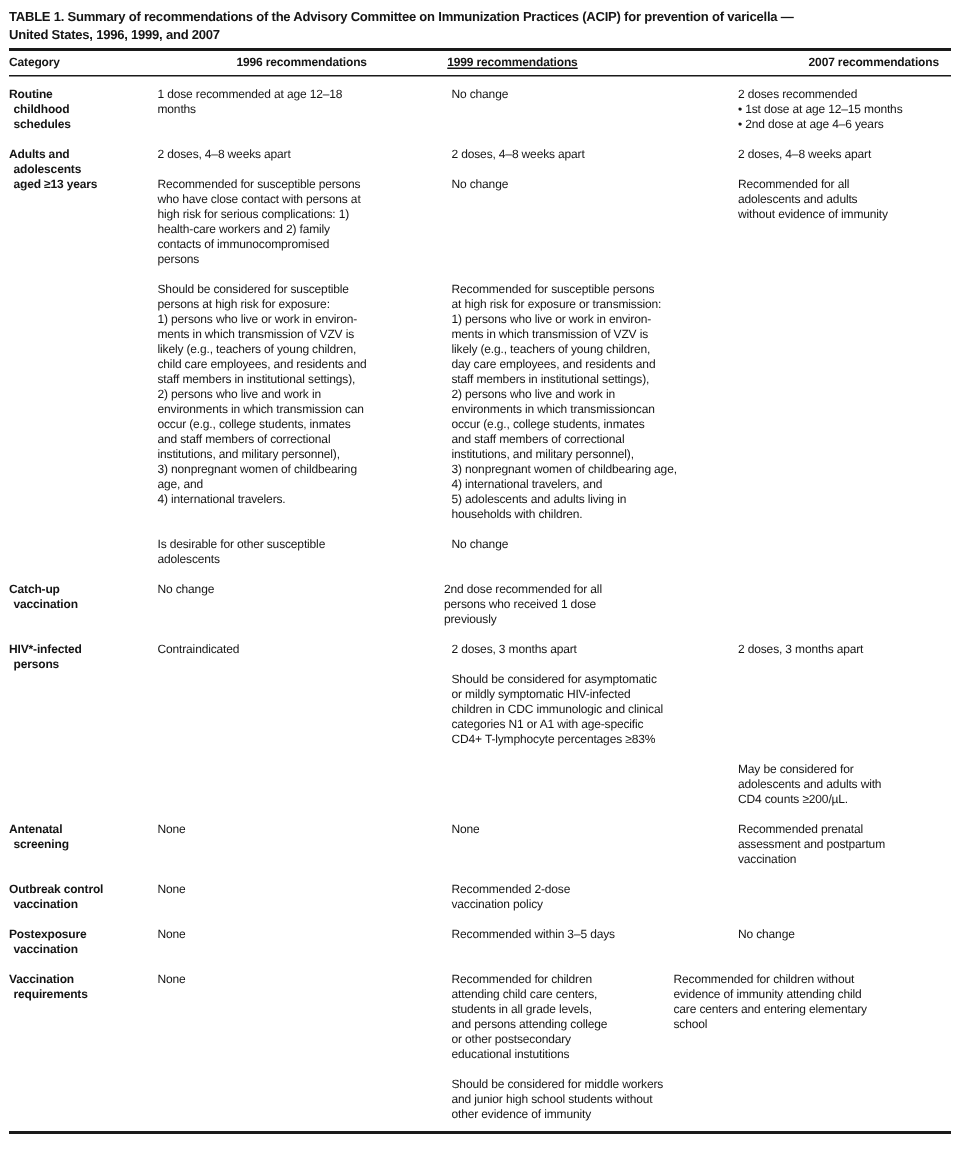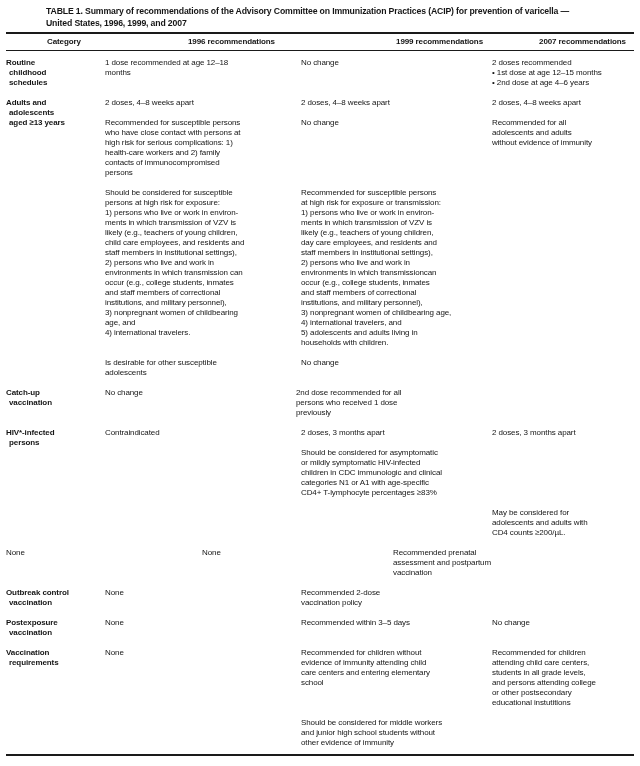--- a/index.html
+++ b/index.html
@@ -14,35 +14,34 @@
     letter-spacing:-0.1px;
     overflow:hidden;
     box-sizing:border-box;
     padding:6px 6px 0 6px;
   }
   .title {
     font-weight:bold;
     font-size:8.7px;
     line-height:11.5px;
     letter-spacing:-0.15px;
-    margin-left:40px;
   }
   .rule { background:#1a1a1a; width:628px; }
   .rule-top { height:2px; margin-top:3px; }
   .rule-mid { height:1px; }
   .rule-bottom { height:2px; margin-top:6px; }
   .thead {
     display:flex;
     font-weight:bold;
     padding:3px 0 3px 0;
   }
-  .th { box-sizing:border-box;margin-left:41px; }
+  .th { box-sizing:border-box; }
   .th-cat  { width:99px;  text-align:left; }
   .th-1996 { width:196px; text-align:center; }
-  .th-1999 { width:191px; text-align:right; }
+  .th-1999 { width:191px; text-align:left;text-decoration:underline; }
   .th-2007 { width:148px; text-align:right; padding-right:8px; }
   .tbody {
     padding-top:7px;
     display:flex;
     flex-direction:column;
     gap:10px;
   }
   .trow { display:flex; }
   .cat { width:99px; flex:none; box-sizing:border-box;font-weight:bold; }
   .cat .ln:not(:first-child) { padding-left:3px; }
@@ -235,20 +234,24 @@
             <div class="cell c3"></div>
             <div class="cell c4">
               <div class="ln">May be considered for</div>
               <div class="ln">adolescents and adults with</div>
               <div class="ln">CD4 counts ≥200/µL.</div>
             </div>
           </div>
         </div>
       </div>
       <div class="trow">
+        <div class="cat">
+          <div class="ln">Antenatal</div>
+          <div class="ln">screening</div>
+        </div>
         <div class="bands">
           <div class="band">
             <div class="cell c2">
               <div class="ln">None</div>
             </div>
             <div class="cell c3">
               <div class="ln">None</div>
             </div>
             <div class="cell c4">
               <div class="ln">Recommended prenatal</div>
@@ -296,35 +299,35 @@
       </div>
       <div class="trow">
         <div class="cat">
           <div class="ln">Vaccination</div>
           <div class="ln">requirements</div>
         </div>
         <div class="bands">
           <div class="band">
             <div class="cell c2">
               <div class="ln">None</div>
-            </div>
-            <div class="cell c3">
-              <div class="ln">Recommended for children without</div>
-              <div class="ln">evidence of immunity attending child</div>
-              <div class="ln">care centers and entering elementary</div>
-              <div class="ln">school</div>
             </div>
             <div class="cell c4">
               <div class="ln">Recommended for children</div>
               <div class="ln">attending child care centers,</div>
               <div class="ln">students in all grade levels,</div>
               <div class="ln">and persons attending college</div>
               <div class="ln">or other postsecondary</div>
               <div class="ln">educational instutitions</div>
             </div>
+            <div class="cell c3">
+              <div class="ln">Recommended for children without</div>
+              <div class="ln">evidence of immunity attending child</div>
+              <div class="ln">care centers and entering elementary</div>
+              <div class="ln">school</div>
+            </div>
           </div>
           <div class="band">
             <div class="cell c2"></div>
             <div class="cell c3">
               <div class="ln">Should be considered for middle workers</div>
               <div class="ln">and junior high school students without</div>
               <div class="ln">other evidence of immunity</div>
             </div>
             <div class="cell c4"></div>
           </div>

